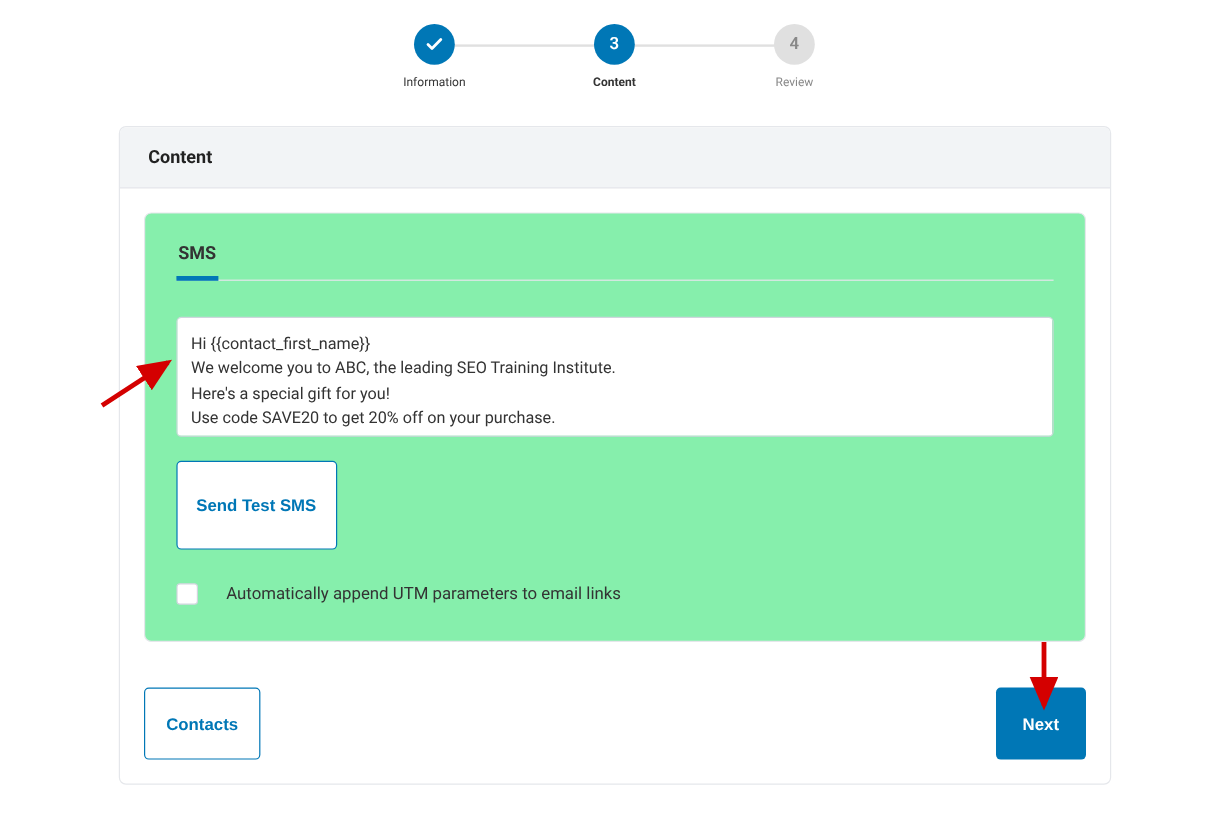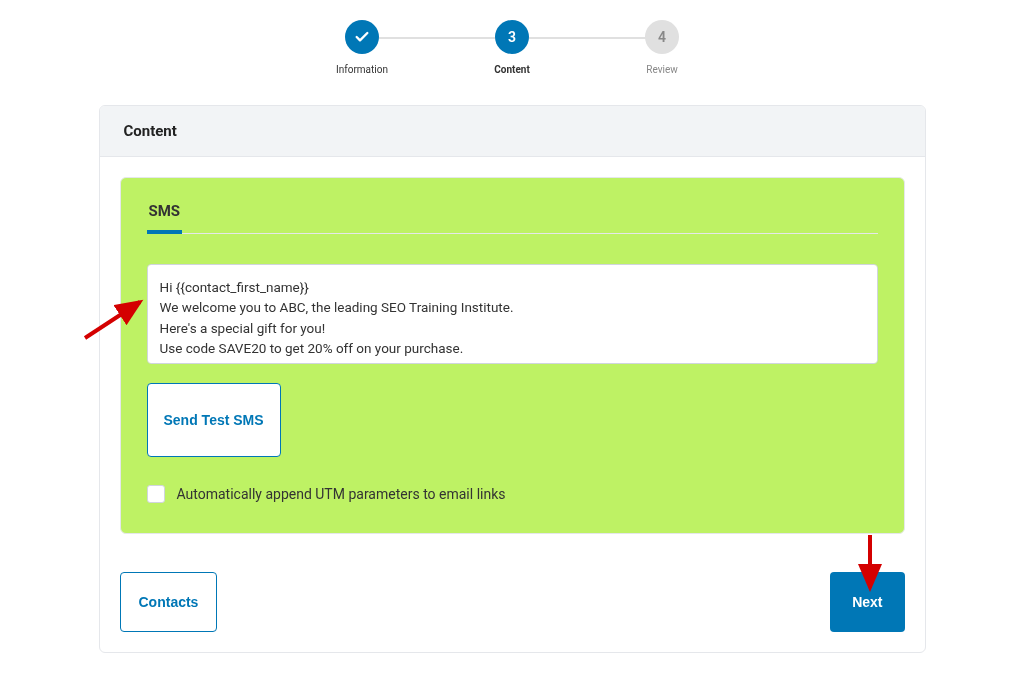--- a/index.html
+++ b/index.html
@@ -79,21 +79,21 @@
       font-size: 15px;
       color: #222;
     }
     .panel-body {
       padding: 20px;
     }
     .inner-card {
       border: 1px solid #e5e7eb;
       border-radius: 6px;
       padding: 24px 26px 30px;
-      background: #bef264;
+      background: #86efac;
     }
     .tabs-row {
       border-bottom: 1px solid #e5e7eb;
       margin-bottom: 30px;
     }
     .tab {
       display: inline-block;
       padding: 0 2px 10px 2px;
       font-size: 15px;
       font-weight: 700;
@@ -131,21 +131,21 @@
       border-radius: 4px;
       color: #0077b6;
       font-weight: 700;
       font-size: 14px;
       background: #fff;
       cursor: pointer;
     }
     .checkbox-row {
       display: flex;
       align-items: center;
-      gap: 12px;
+      gap: 24px;
       margin-top: 28px;
     }
     .checkbox-box {
       width: 18px;
       height: 18px;
       border: 1px solid #d0d5dd;
       border-radius: 3px;
       background: #fff;
       cursor: pointer;
     }

